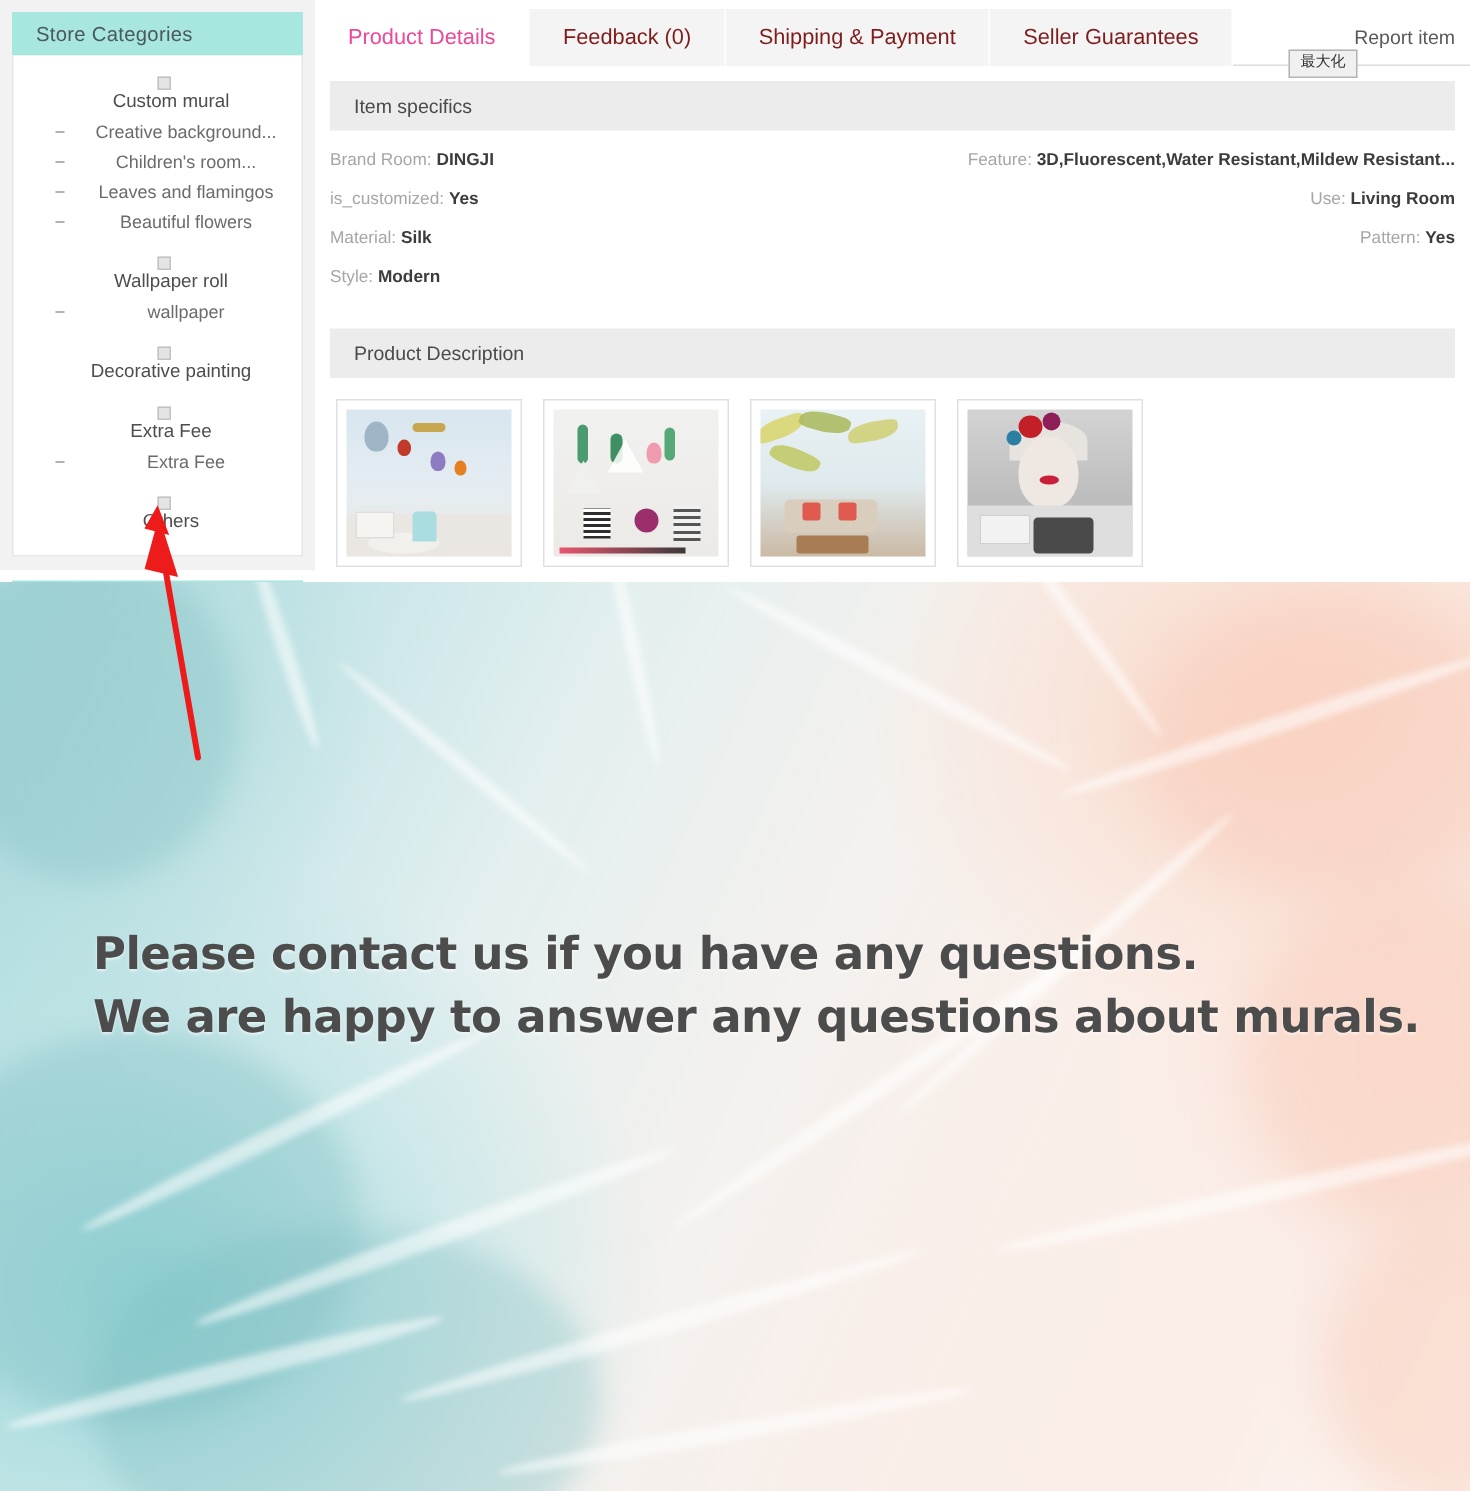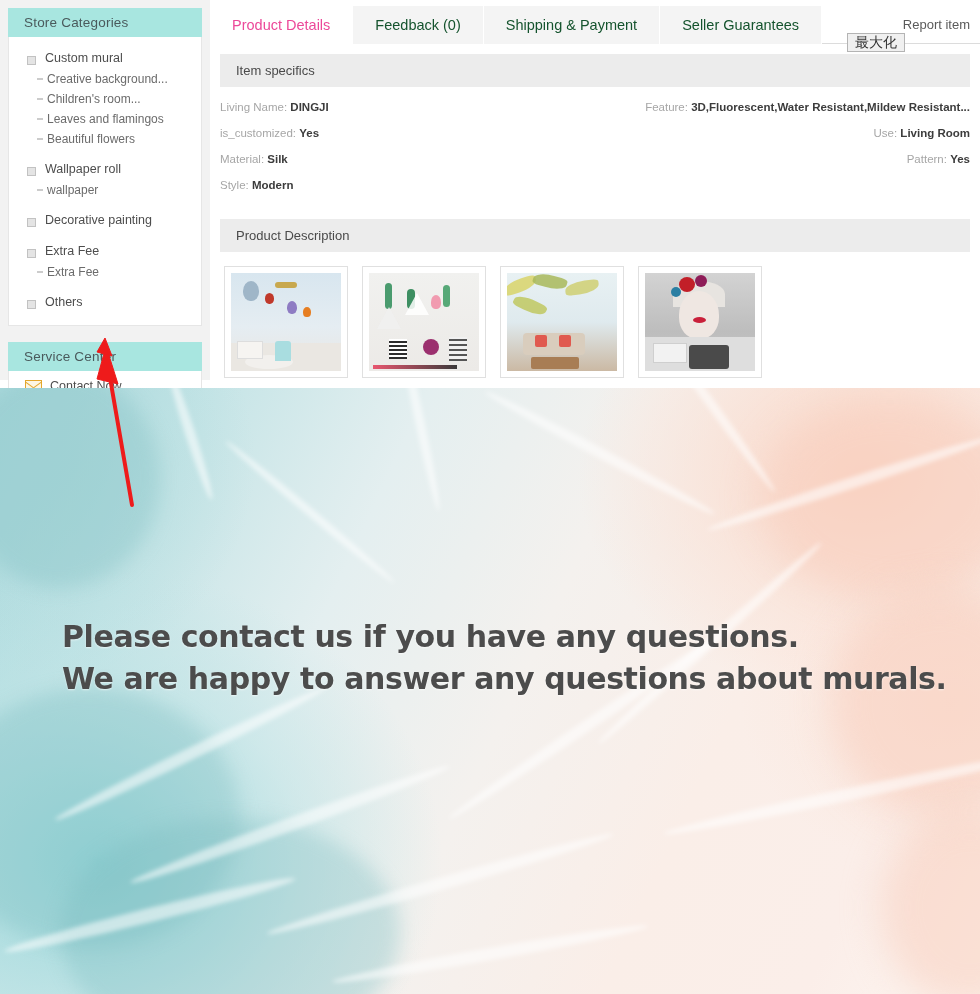--- a/index.html
+++ b/index.html
@@ -26,23 +26,23 @@
   }
   .panel-body {
     background: #ffffff;
     margin: 0 8px;
     border: 1px solid #e6e6e6;
     border-top: none;
     padding: 10px 0 12px 0;
   }
   .cat-group { margin: 0; }
   .cat-row {
-    display: flex; align-items: flex-end;
+    display: flex; align-items: center;
     padding: 4px 0 4px 18px;
-    font-size: 12.5px; color: #555;
+    font-size: 12.5px; color: #555; flex-direction: column;
   }
   .cat-row.top { color: #4d4d4d; }
   .sq-icon {
     display: inline-block; width: 9px; height: 9px;
     border: 1px solid #c2c2c2; background: #e4e4e4;
     margin-right: 9px; flex: none;
   }
   .sub-row {
     padding: 3px 0 3px 38px;
     font-size: 12px; color: #6b6b6b;
@@ -80,33 +80,33 @@
   .main { position: absolute; left: 210px; top: 0; width: 770px; height: 380px; background:#fff; }
 
   .tabbar {
     position: relative; height: 44px;
     border-bottom: 1px solid #dcdcdc;
     background: #ffffff;
   }
   .tabstrip { position:absolute; left: 0; top: 6px; height: 38px; display:flex; }
   .tab {
     padding: 0 22px; height: 38px; line-height: 38px;
-    font-size: 14.5px; color: #14532d; background: #f4f4f4;
+    font-size: 14.5px; color: #7f1d1d; background: #f4f4f4;
     border-right: 1px solid #ffffff;
     cursor: pointer; white-space: nowrap;
   }
   .tab.active { background: #ffffff; color: #ec4899; }
   .report-item {
     position: absolute; right: 10px; top: 6px; height: 38px; line-height: 38px;
     font-size: 13px; color: #5a5a5a; cursor: pointer;
   }
   .maximize-tip {
     position: absolute; right: 75px; top: 33px;
     background: #f0f0f0; border: 1px solid #b4b4b4;
-    font-size: 14px; color: #333; padding: 1px 7px 2px 7px;
+    font-size: 10px; color: #333; padding: 1px 7px 2px 7px;
     line-height: 14px; z-index: 5;
   }
 
   .sec-head {
     background: #ececec;
     margin: 10px 10px 0 10px;
     padding: 9px 0 9px 16px;
     font-size: 13px; color: #4a4a4a;
   }
 
@@ -324,21 +324,21 @@
       </div>
       <div class="report-item">Report item</div>
       <div class="maximize-tip">最大化</div>
     </div>
 
     <div class="sec-head">Item specifics</div>
 
     <div class="specs">
       <div class="spec-col left">
         <div class="spec-line">
-          <span>Living Name:</span>
+          <span>Brand Room:</span>
           <b>DINGJI</b>
         </div>
         <div class="spec-line">
           <span>is_customized:</span>
           <b>Yes</b>
         </div>
         <div class="spec-line">
           <span>Material:</span>
           <b>Silk</b>
         </div>

